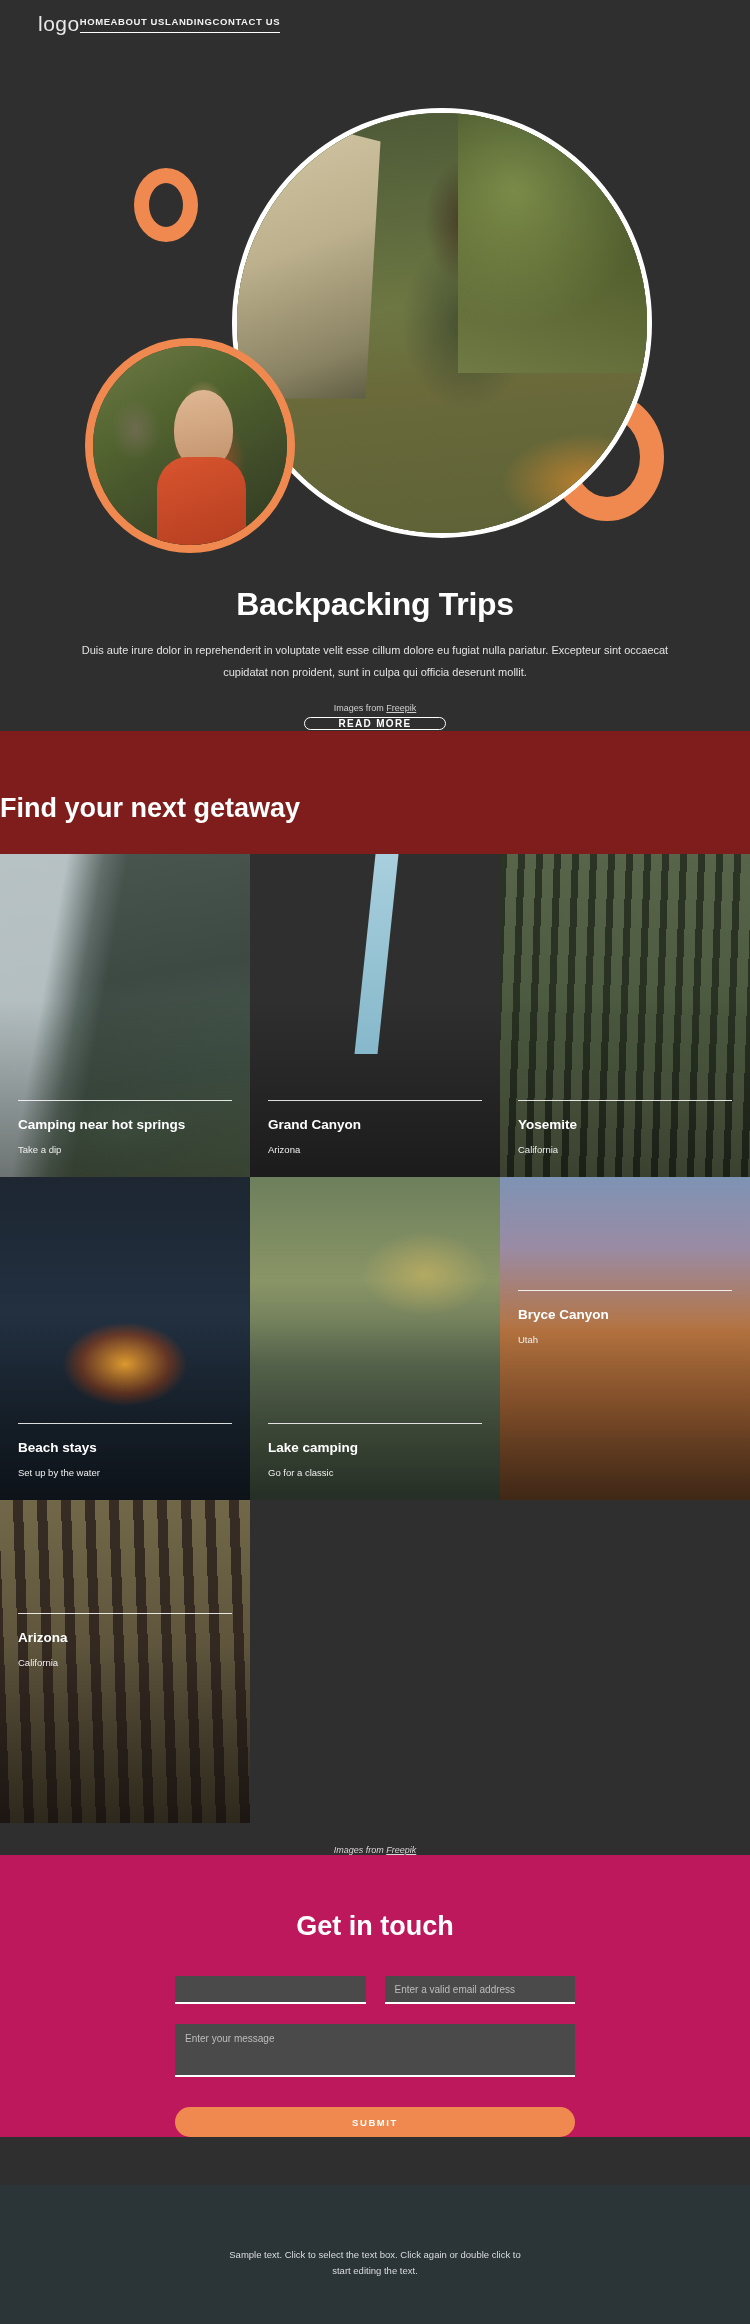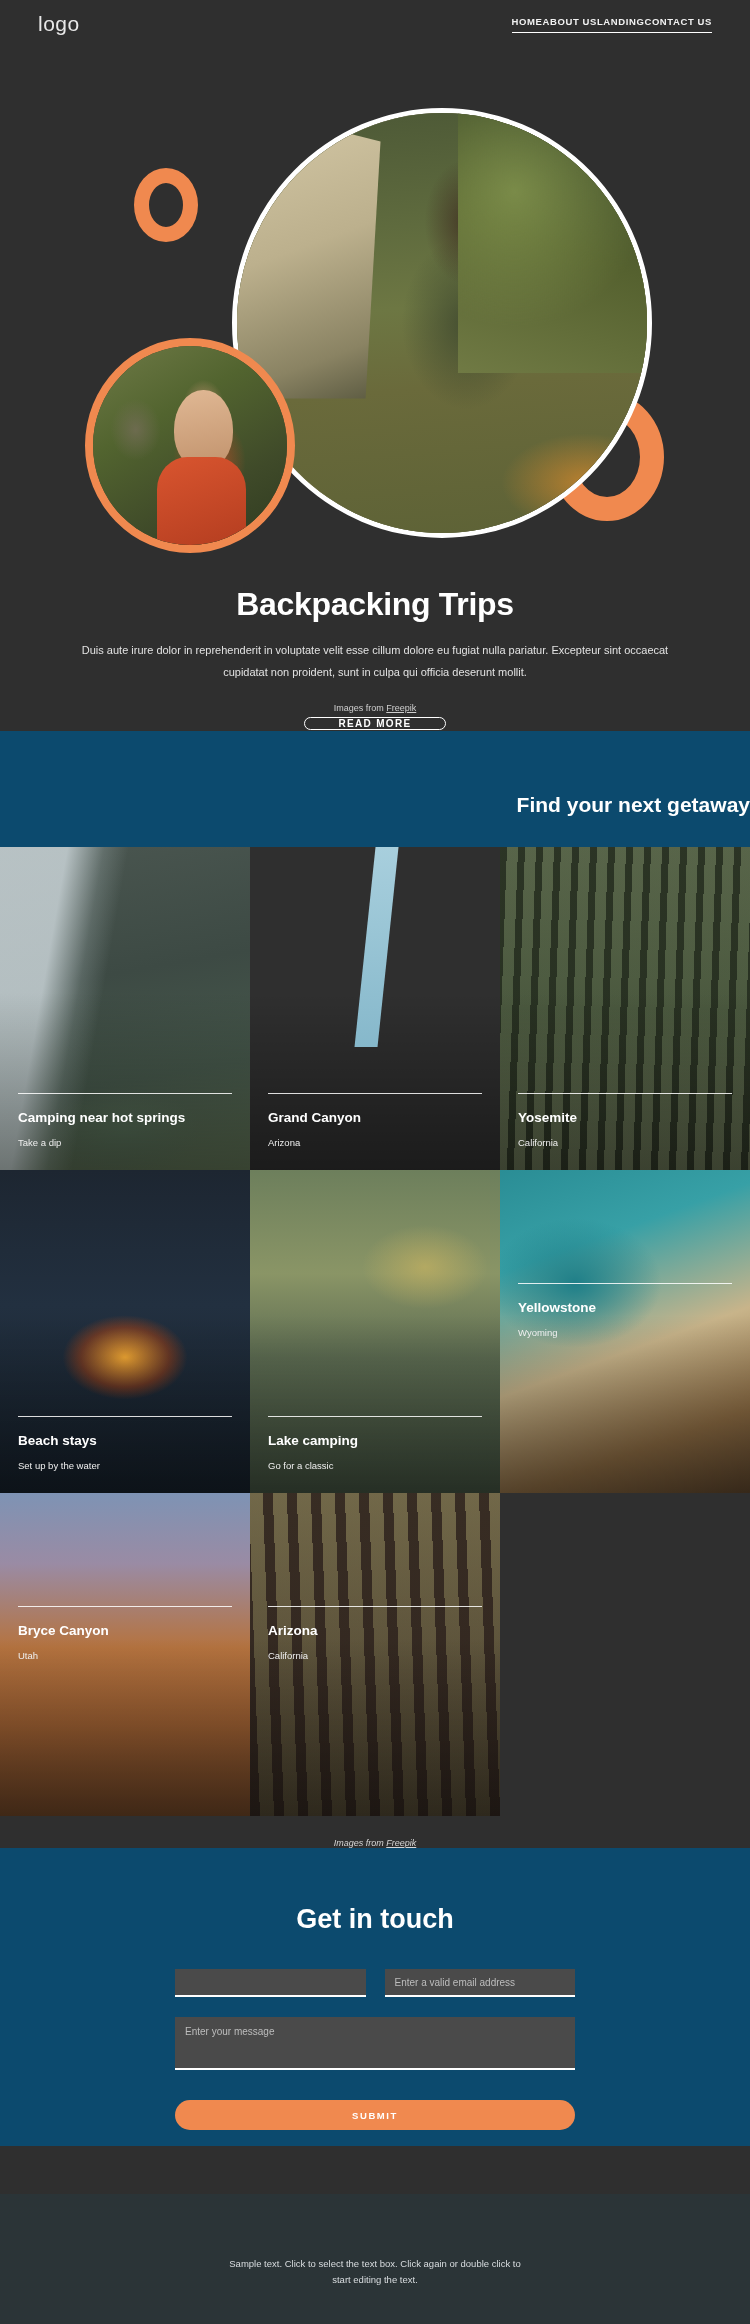--- a/index.html
+++ b/index.html
@@ -6,21 +6,21 @@
   html,body { background:#2f2f2f; }
   body {
     width:750px; height:2324px;
     font-family:"Liberation Sans", sans-serif;
     color:#fff; overflow:hidden; position:relative;
   }
 
   
   .nav {
     height:48px; display:flex; align-items:center;
-    justify-content:space-between; padding:0 38px;
+    justify-content:flex-start; padding:0 38px;
     background:#2f2f2f; position:relative; z-index:20;
   }
   .logo { font-size:21px; font-weight:300; letter-spacing:.5px; color:#e8e8e8; }
   .nav-links { display:flex; align-items:center; }
   .nav-link {
     font-size:9.5px; font-weight:700; letter-spacing:.6px;
     color:#f2f2f2; text-decoration:none;
     padding-bottom:5px; border-bottom:1.6px solid #ffffff;
     cursor:pointer;
   }
@@ -101,22 +101,22 @@
   .credit a { color:#cfcfcf; text-decoration:underline; cursor:pointer; }
   .read-more {
     display:inline-block; 
     padding:0 34px; border:1.6px solid #ffffff; border-radius:999px;
     font-size:10px; font-weight:700; letter-spacing:1.3px; color:#fff;
     background:transparent; cursor:pointer;
   }
 
   
   .gallery-title {
-    text-align:right; font-size:21px; font-weight:700;
-    padding:62px 0 30px; background:#0c4a6e; color:#fff;
+    text-align:left; font-size:27px; font-weight:700;
+    padding:62px 0 30px; background:#7f1d1d; color:#fff;
   }
   .grid { display:grid; grid-template-columns:repeat(3,1fr); }
   .cell { position:relative; height:323px; overflow:hidden; }
   .cell .shade {
     position:absolute; inset:0;
     background:linear-gradient(to bottom, rgba(0,0,0,0) 45%, rgba(0,0,0,.42) 100%);
   }
   .cap { position:absolute; left:18px; right:18px; bottom:22px; }
   .cap .rule { height:1.5px; background:rgba(255,255,255,.85); margin-bottom:16px; }
   .cap h3 { font-size:13.5px; font-weight:700; margin-bottom:12px; }
@@ -153,21 +153,21 @@
     repeating-linear-gradient(88deg, rgba(48,36,30,.88) 0 10px, rgba(118,100,70,.35) 10px 24px),
     linear-gradient(180deg,#6f6a4a 0%,#4c4733 55%,#3a3526 100%);}
 
   .gallery-credit {
     text-align:center; font-size:9px; font-style:italic;
     color:#d5d5d5; padding:22px 0 0; background:#2f2f2f;
   }
   .gallery-credit a { color:#d5d5d5; text-decoration:underline; cursor:pointer; }
 
   
-  .contact { background:#0c4a6e; padding:56px 0 16px; text-align:center; }
+  .contact { background:#be185d; padding:56px 0 0; text-align:center; }
   .contact h2 { font-size:27px; font-weight:700; margin-bottom:34px; }
   .form { width:400px; margin:0 auto; }
   .row { display:flex; gap:19px; }
   .field {
     flex:1; background:#4a4a4a; border:none; border-bottom:2px solid #ffffff;
     height:28px; padding:0 10px; color:#eaeaea; font-size:10px;
     font-family:"Liberation Sans", sans-serif; outline:none;
   }
   .field::placeholder { color:#bdbdbd; }
   textarea.field { height:53px; width:100%; padding:9px 10px; margin-top:20px; resize:none; }
@@ -265,28 +265,20 @@
 
   <div class="cell g-lake">
     <div class="shade"></div>
     <div class="cap">
       <div class="rule"></div>
       <h3>Lake camping</h3>
       <p>Go for a classic</p>
     </div>
   </div>
 
-  <div class="cell g-yellow">
-    <div class="shade"></div>
-    <div class="cap high">
-      <div class="rule"></div>
-      <h3>Yellowstone</h3>
-      <p>Wyoming</p>
-    </div>
-  </div>
 
   <div class="cell g-bryce">
     <div class="shade"></div>
     <div class="cap high">
       <div class="rule"></div>
       <h3>Bryce Canyon</h3>
       <p>Utah</p>
     </div>
   </div>
 

